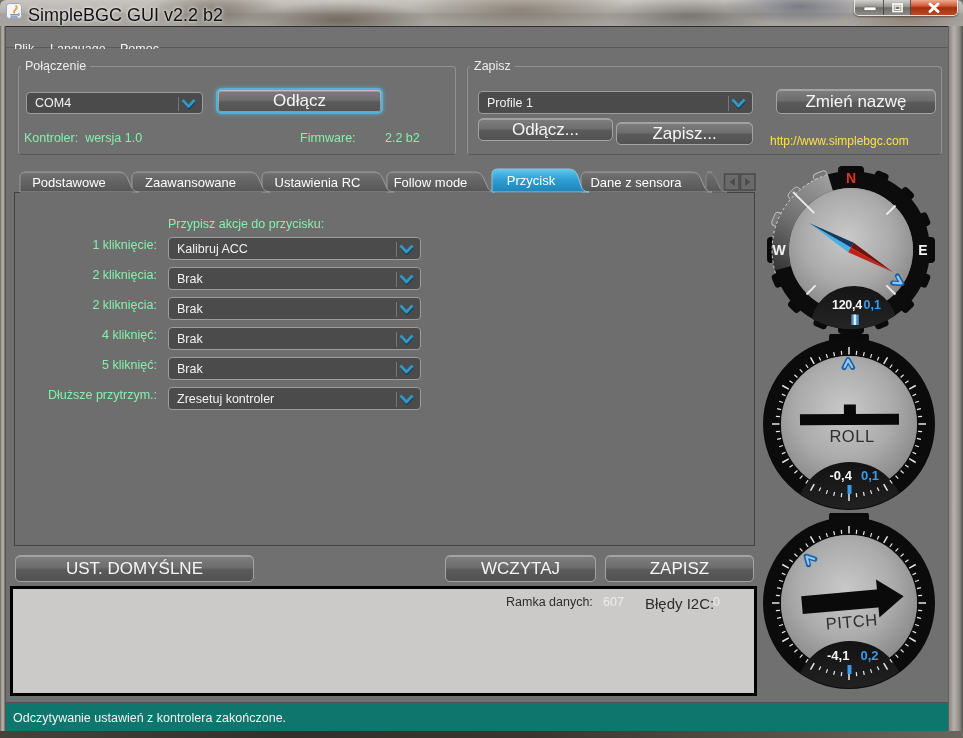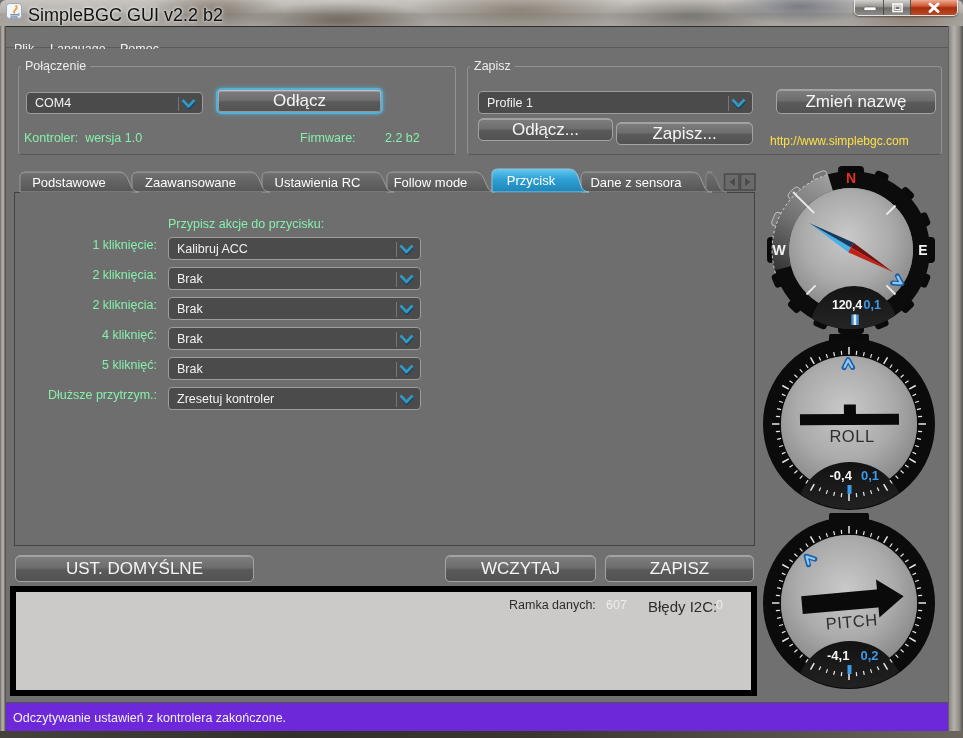--- a/index.html
+++ b/index.html
@@ -52,22 +52,22 @@
   border:1px solid #a3a3a3; border-radius:5px; color:#f5f5f5; font-size:17px;
   display:flex; align-items:center; justify-content:center;
   box-shadow:inset 0 1px 0 rgba(255,255,255,.28); }
 .lab { position:absolute; font-size:12.5px; color:#86efac; text-align:right; white-space:nowrap; }
 .lk { color:#fde047; font-size:12px; }
 
 #panel { position:absolute; left:14px; top:192px; width:741px; height:354px;
   border:1px solid #424242; background:#6e6e6e; }
 
 #gbox { position:absolute; left:10px; top:586px; width:747px; height:110px;
-  background:#cbcac8; border:6px solid #000000; }
-#status { position:absolute; left:6px; top:702px; width:942px; height:29px; background:#6d28d9;
+  background:#cbcac8; border:3px solid #000000; }
+#status { position:absolute; left:6px; top:702px; width:942px; height:29px; background:#0f766e;
   border-top:1px solid #515151; color:#f2f2f2; font-size:12.5px; }
 </style></head>
 <body>
 <div id="title">
   <svg style="position:absolute;left:6px;top:3px" width="16" height="16" viewBox="0 0 16 16">
     <rect x="0.5" y="0.5" width="15" height="15" rx="3" fill="#f6f6f8" stroke="#9aa7bd"></rect>
     <path d="M9.5,2.5 C11.5,3.8 10.8,5.5 9.2,6.8 C7.8,8 7.4,9.3 8.8,10.3" fill="none" stroke="#e8962e" stroke-width="1.6"></path>
     <path d="M10.8,4.2 C11.6,5.4 11,6.4 10,7.3" fill="none" stroke="#f0c050" stroke-width="1"></path>
     <path d="M12.2,10.2 a2.2,1.6 0 0 1 -0.4,2.8" fill="none" stroke="#7a93b8" stroke-width="1.1"></path>
     <line x1="4.2" y1="11.6" x2="12" y2="11.6" stroke="#7a93b8" stroke-width="1.2"></line>

